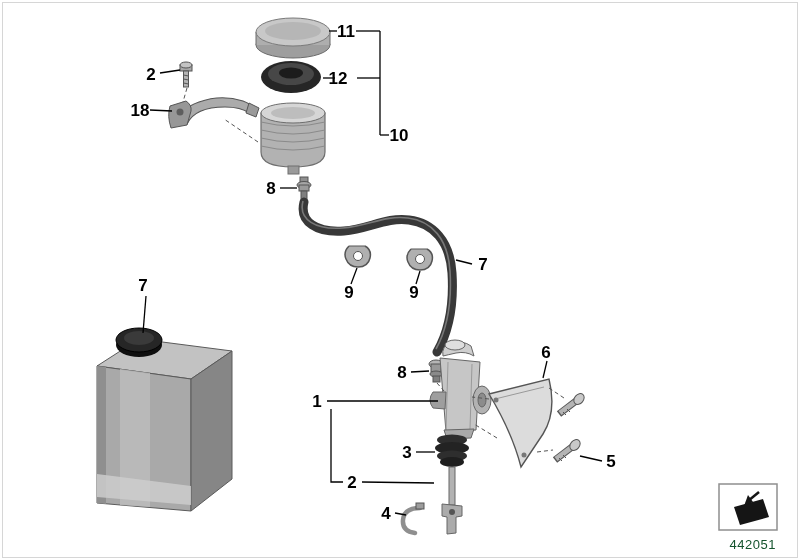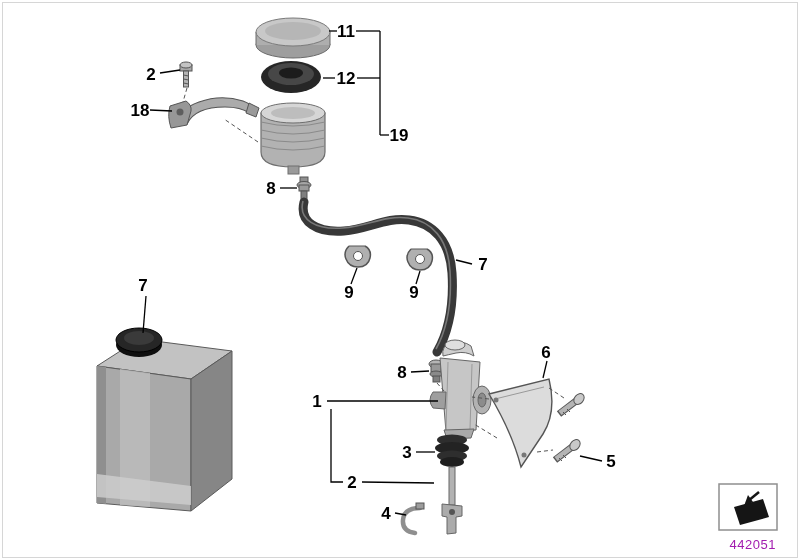--- a/index.html
+++ b/index.html
@@ -11,21 +11,21 @@
   .canvas{position:relative;width:800px;height:560px;background:#ffffff;}
   .frame{position:absolute;inset:2px;border:1px solid #d6d6d6;pointer-events:none;}
   svg.art{position:absolute;left:0;top:0;}
   .callout{
     position:absolute;transform:translate(-50%,-50%);
     font-weight:700;font-size:17px;color:#000;line-height:1;
     cursor:pointer;user-select:none;
   }
   .drawing-number{
     position:absolute;right:24px;top:537px;
-    font-size:13px;color:#a21caf;letter-spacing:0.5px;
+    font-size:13px;color:#14532d;letter-spacing:0.5px;
   }
 </style>
 </head>
 <body>
 
 <div class="canvas">
   <div class="frame"></div>
 
   <svg class="art" width="800" height="560" viewBox="0 0 800 560">
 
@@ -201,22 +201,22 @@
 
     <g>
       <rect x="719" y="484" width="58" height="46" fill="#ffffff" stroke="#8f8f8f" stroke-width="1.5"></rect>
       <polygon points="734,507 763,499 769,517 740,525" fill="#151515"></polygon>
       <line x1="759" y1="492" x2="748" y2="501" stroke="#151515" stroke-width="2.5"></line>
       <polygon points="744,506 753,502 748,495" fill="#151515"></polygon>
     </g>
   </svg>
 
   <div class="callout" style="left:346px;top:31px">11</div>
-  <div class="callout" style="left:346px;top:78px">12</div>
-  <div class="callout" style="left:399px;top:135px">19</div>
+  <div class="callout" style="left:338px;top:78px">12</div>
+  <div class="callout" style="left:399px;top:135px">10</div>
   <div class="callout" style="left:151px;top:74px">2</div>
   <div class="callout" style="left:140px;top:110px">18</div>
   <div class="callout" style="left:271px;top:188px">8</div>
   <div class="callout" style="left:483px;top:264px">7</div>
   <div class="callout" style="left:349px;top:292px">9</div>
   <div class="callout" style="left:414px;top:292px">9</div>
   <div class="callout" style="left:143px;top:285px">7</div>
   <div class="callout" style="left:402px;top:372px">8</div>
   <div class="callout" style="left:546px;top:352px">6</div>
   <div class="callout" style="left:317px;top:401px">1</div>

